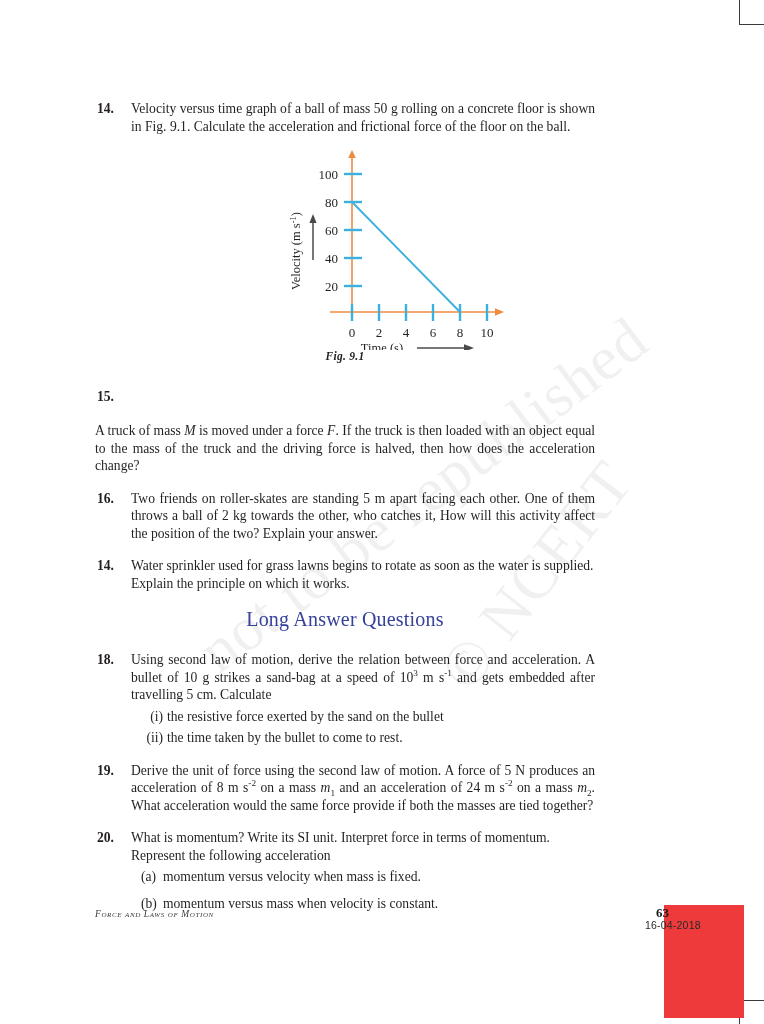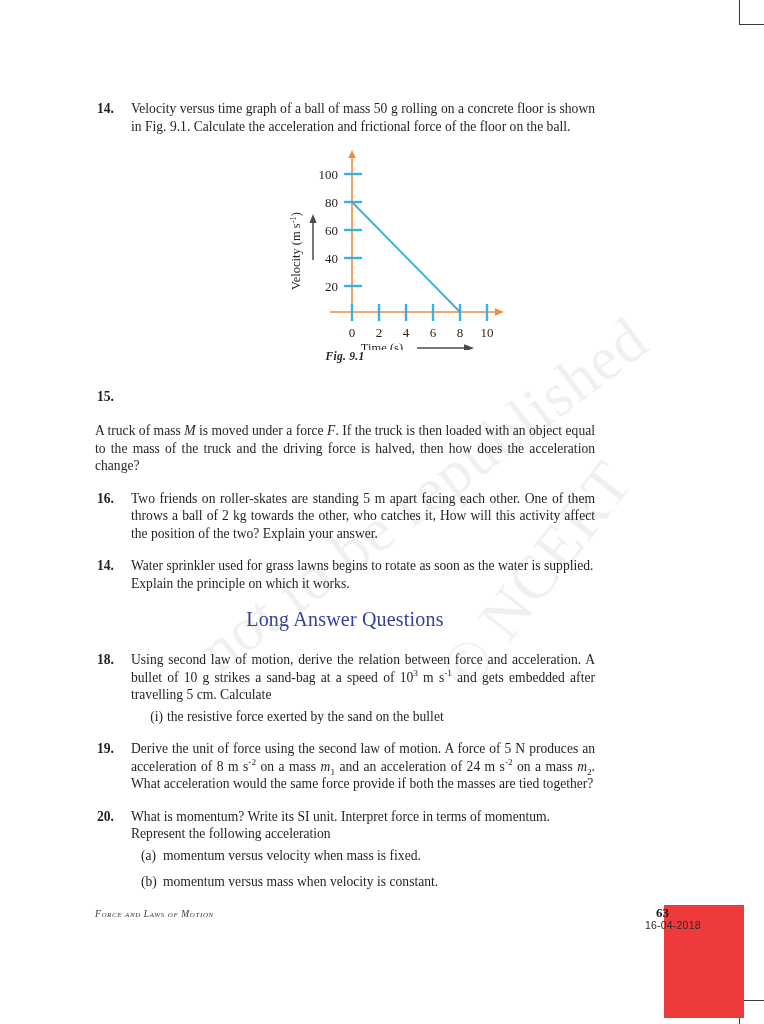--- a/index.html
+++ b/index.html
@@ -277,20 +277,21 @@
       <div class="qtext nojust">Water sprinkler used for grass lawns begins to rotate as soon as the water is supplied. Explain the principle on which it works.</div>
     </div>
 
     <div class="section-head">Long Answer Questions</div>
 
     <div class="qblock">
       <div class="qnum">18.</div>
       <div style="flex:1;">
         <div class="qtext"><span>Using second law of motion, derive the relation between force and acceleration. A bullet of 10 g strikes a sand-bag at a speed of 10</span><sup>3</sup><span> m s</span><sup>-1</sup><span> and gets embedded after travelling 5 cm. Calculate</span></div>
         <div class="sub-item roman"><span class="lbl">(i)</span><span>the resistive force exerted by the sand on the bullet</span></div>
+        <div class="sub-item roman"><span class="lbl">(ii)</span><span>the time taken by the bullet to come to rest.</span></div>
       </div>
     </div>
 
     <div class="qblock" style="margin-top:13px;">
       <div class="qnum">19.</div>
       <div class="qtext"><span>Derive the unit of force using the second law of motion. A force of 5 N produces an acceleration of 8 m s</span><sup>-2</sup><span> on a mass </span><i class="var">m</i><sub>1</sub><span> and an acceleration of 24 m s</span><sup>-2</sup><span> on a mass </span><i class="var">m</i><sub>2</sub><span>. What acceleration would the same force provide if both the masses are tied together?</span></div>
     </div>
 
     <div class="qblock" style="margin-top:11px;justify-content:flex-end;">
       <div class="qnum">20.</div>

